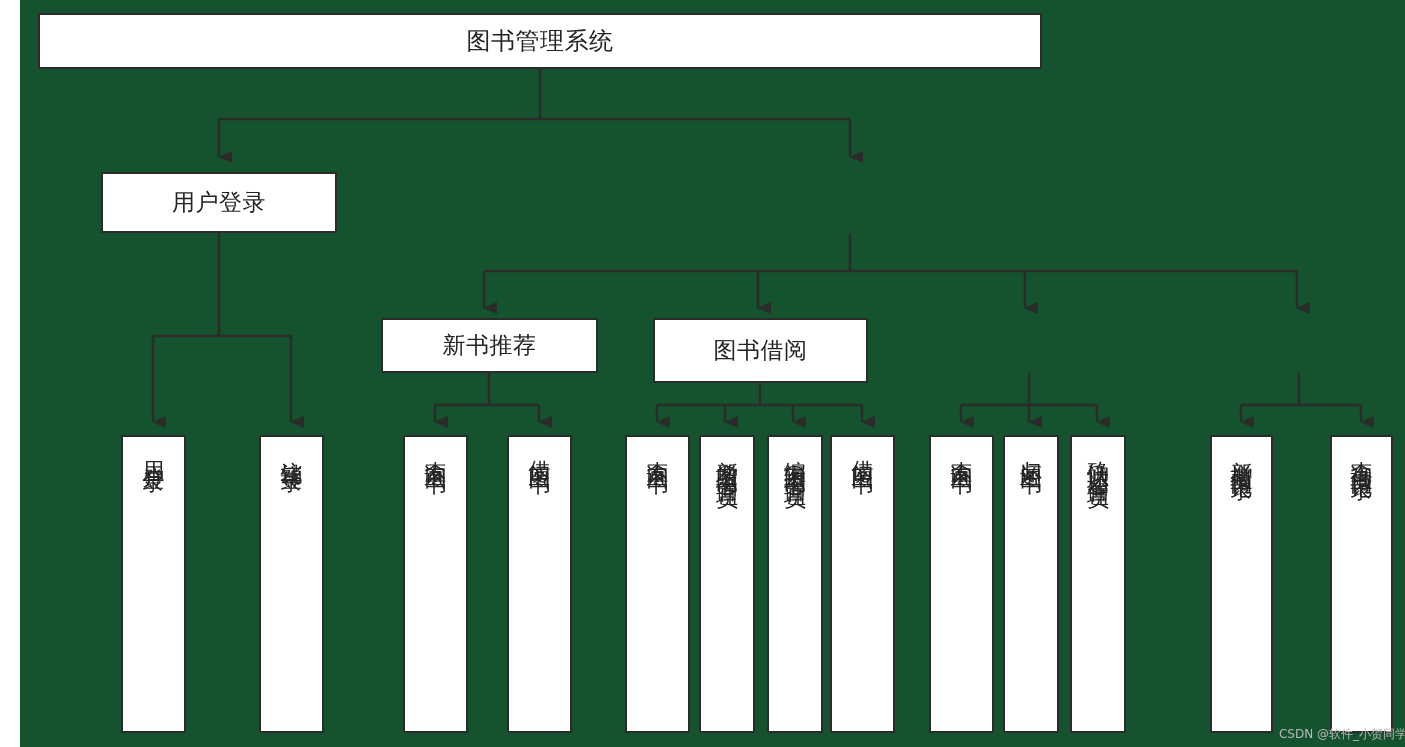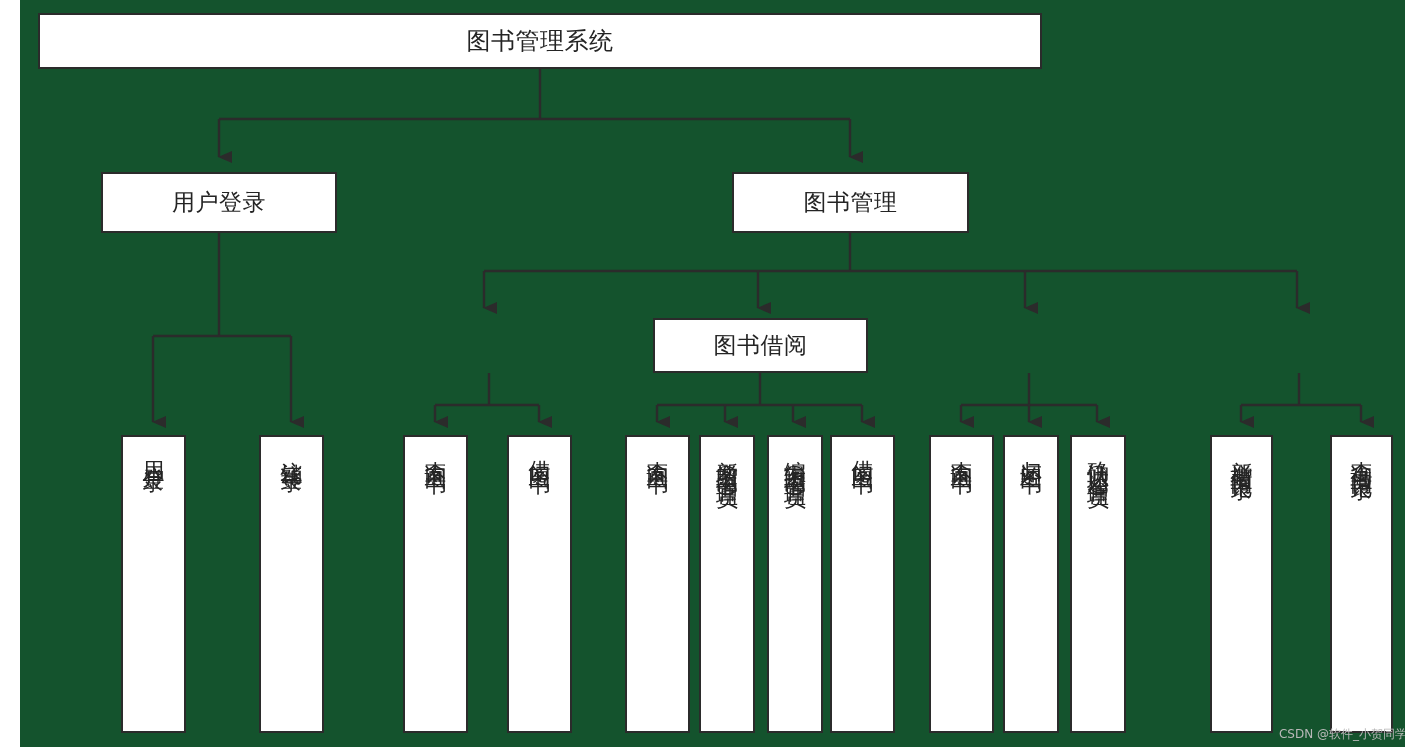--- a/index.html
+++ b/index.html
@@ -136,26 +136,26 @@
   </svg>
 
   <div class="node horiz root" style="left:18px; top:13px; width:1004px; height:56px;">
     <span class="node-label">图书管理系统</span>
   </div>
 
   <div class="node horiz" style="left:81px; top:172px; width:236px; height:61px;">
     <span class="node-label">用户登录</span>
   </div>
 
-  <div class="node horiz" style="left:712px; top:172px; width:237px; height:61px;">
-    <span class="node-label">图书管理</span>
-  </div>
-
-
-  <div class="node horiz" style="left:633px; top:318px; width:215px; height:55px;">
+
+  <div class="node horiz" style="left:361px; top:318px; width:217px; height:55px;">
+    <span class="node-label">新书推荐</span>
+  </div>
+
+  <div class="node horiz" style="left:633px; top:318px; width:215px; height:65px;">
     <span class="node-label">图书借阅</span>
   </div>
 
 
 
   <div class="node vert" style="left:101px; top:435px; width:65px; height:298px;">
     <span class="node-label">用户登录</span>
   </div>
 
   <div class="node vert" style="left:239px; top:435px; width:65px; height:298px;">

